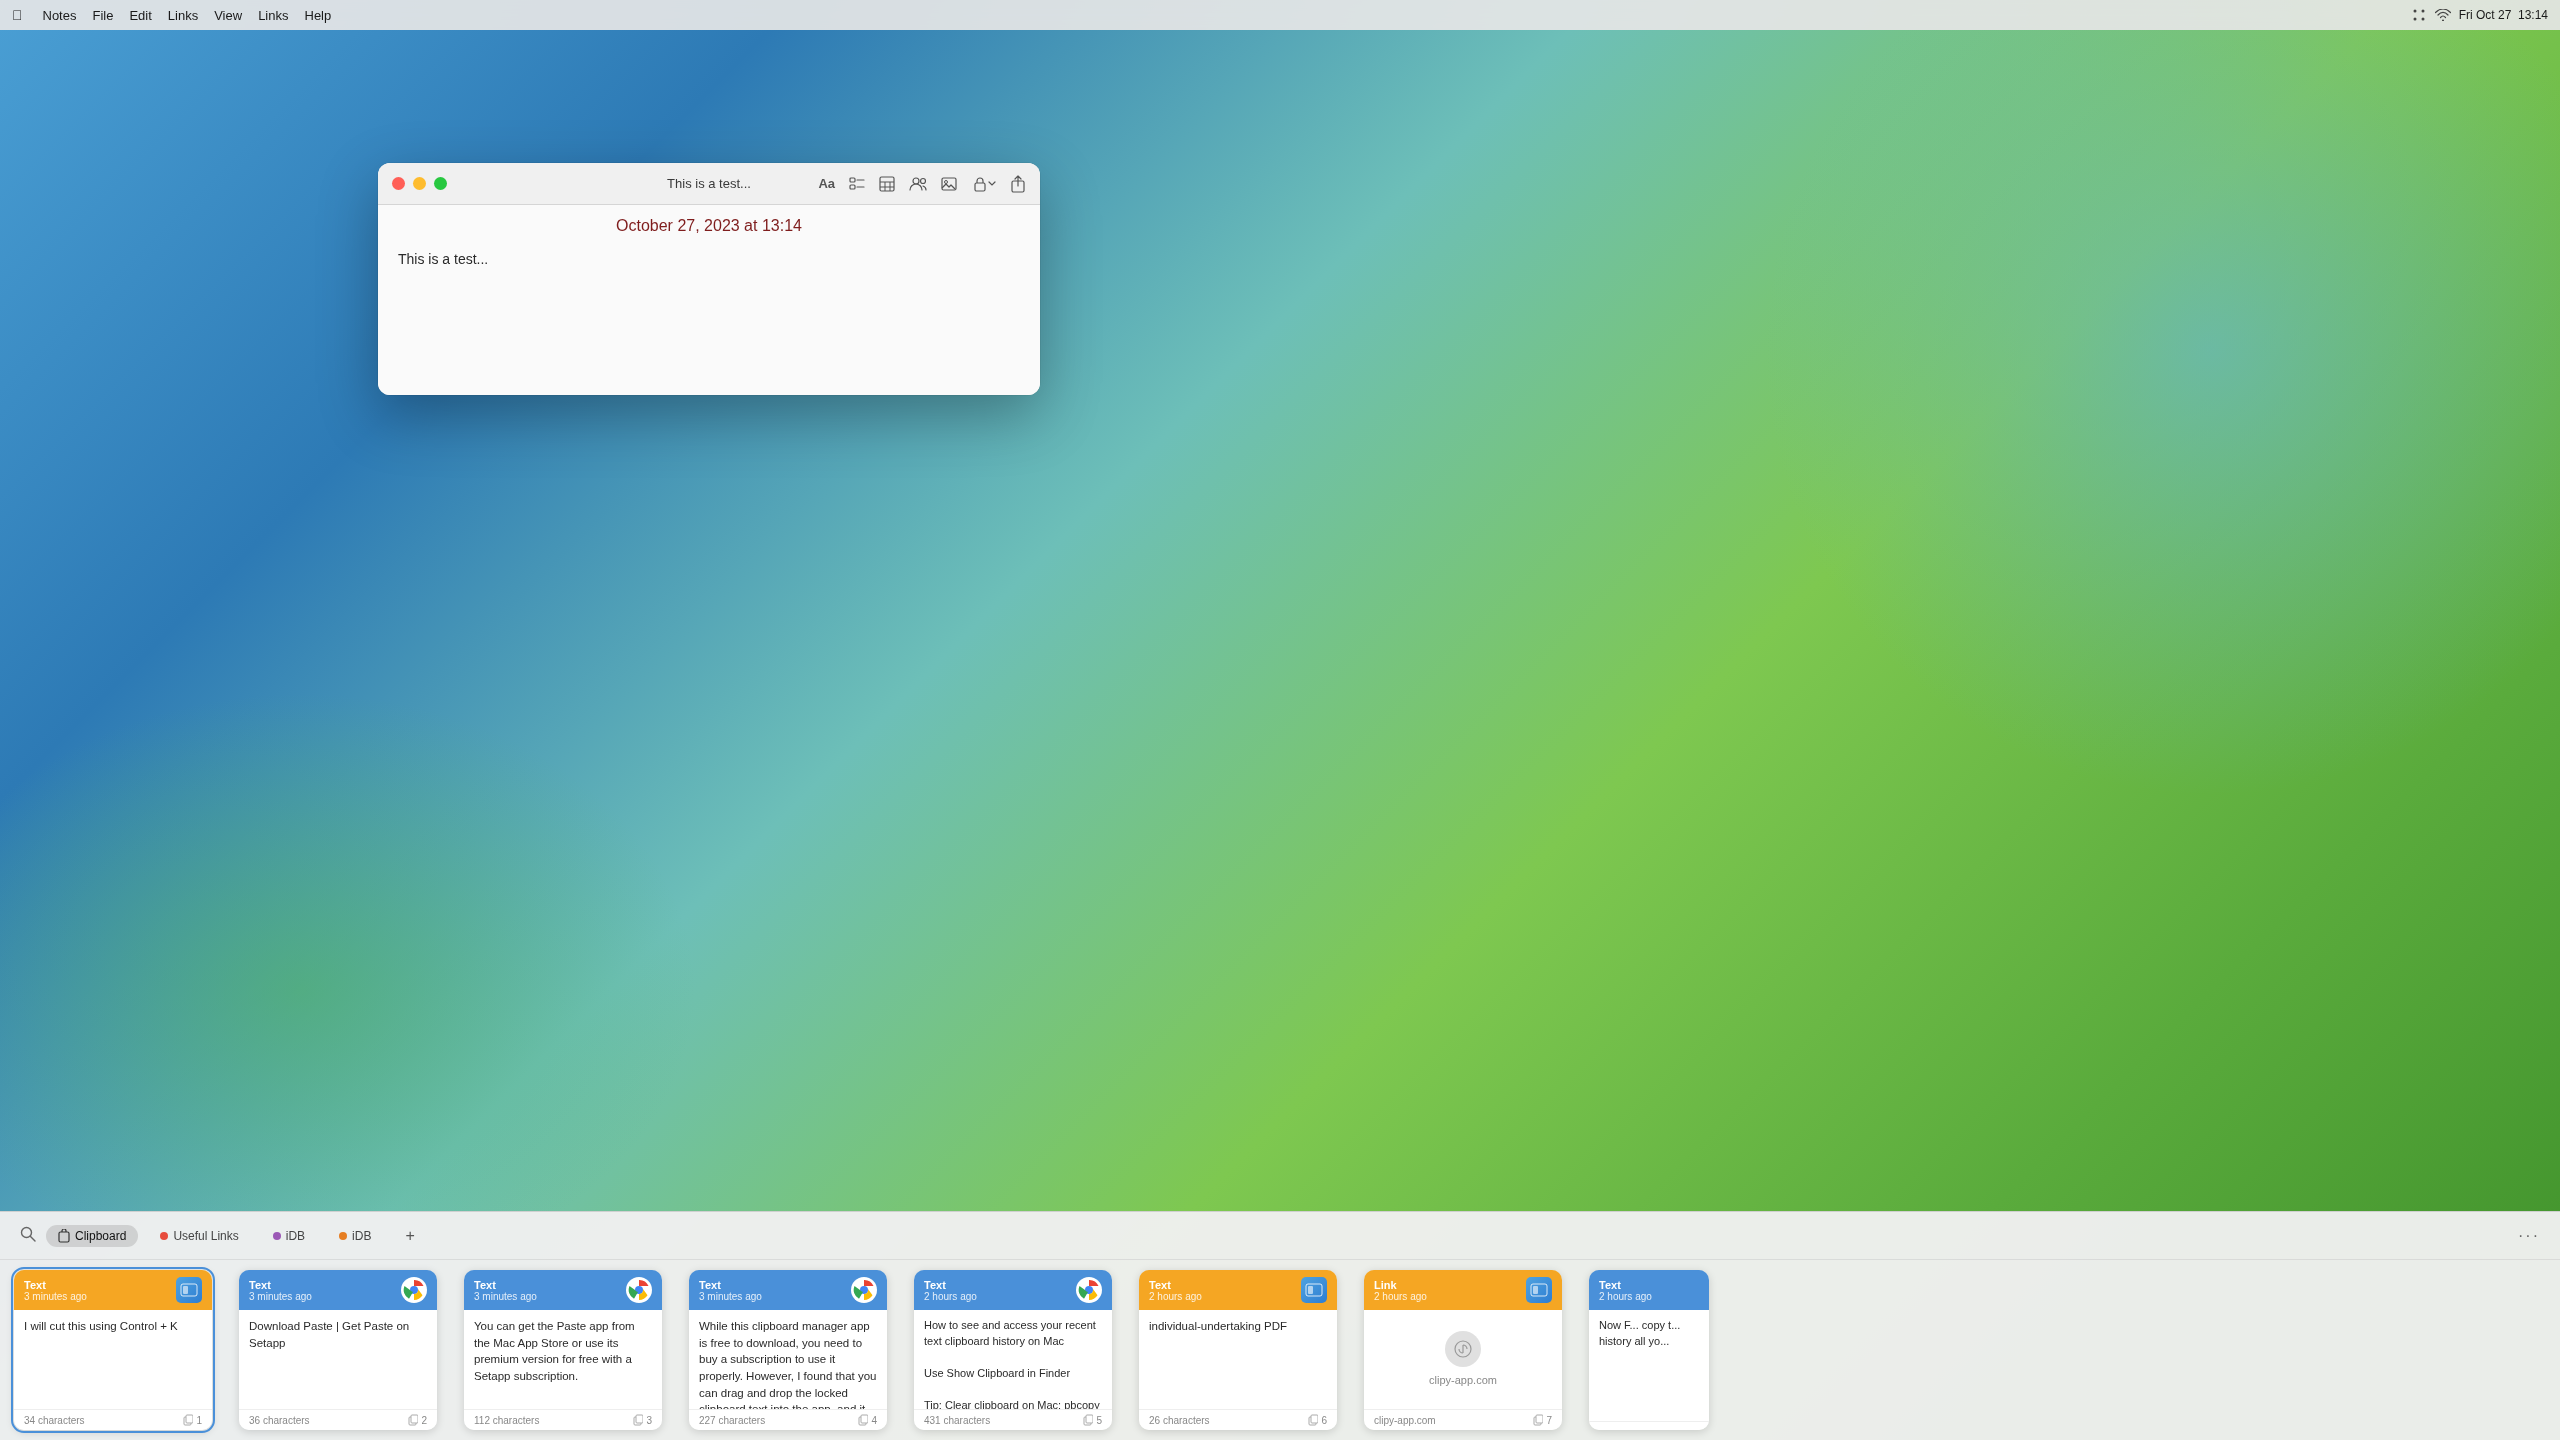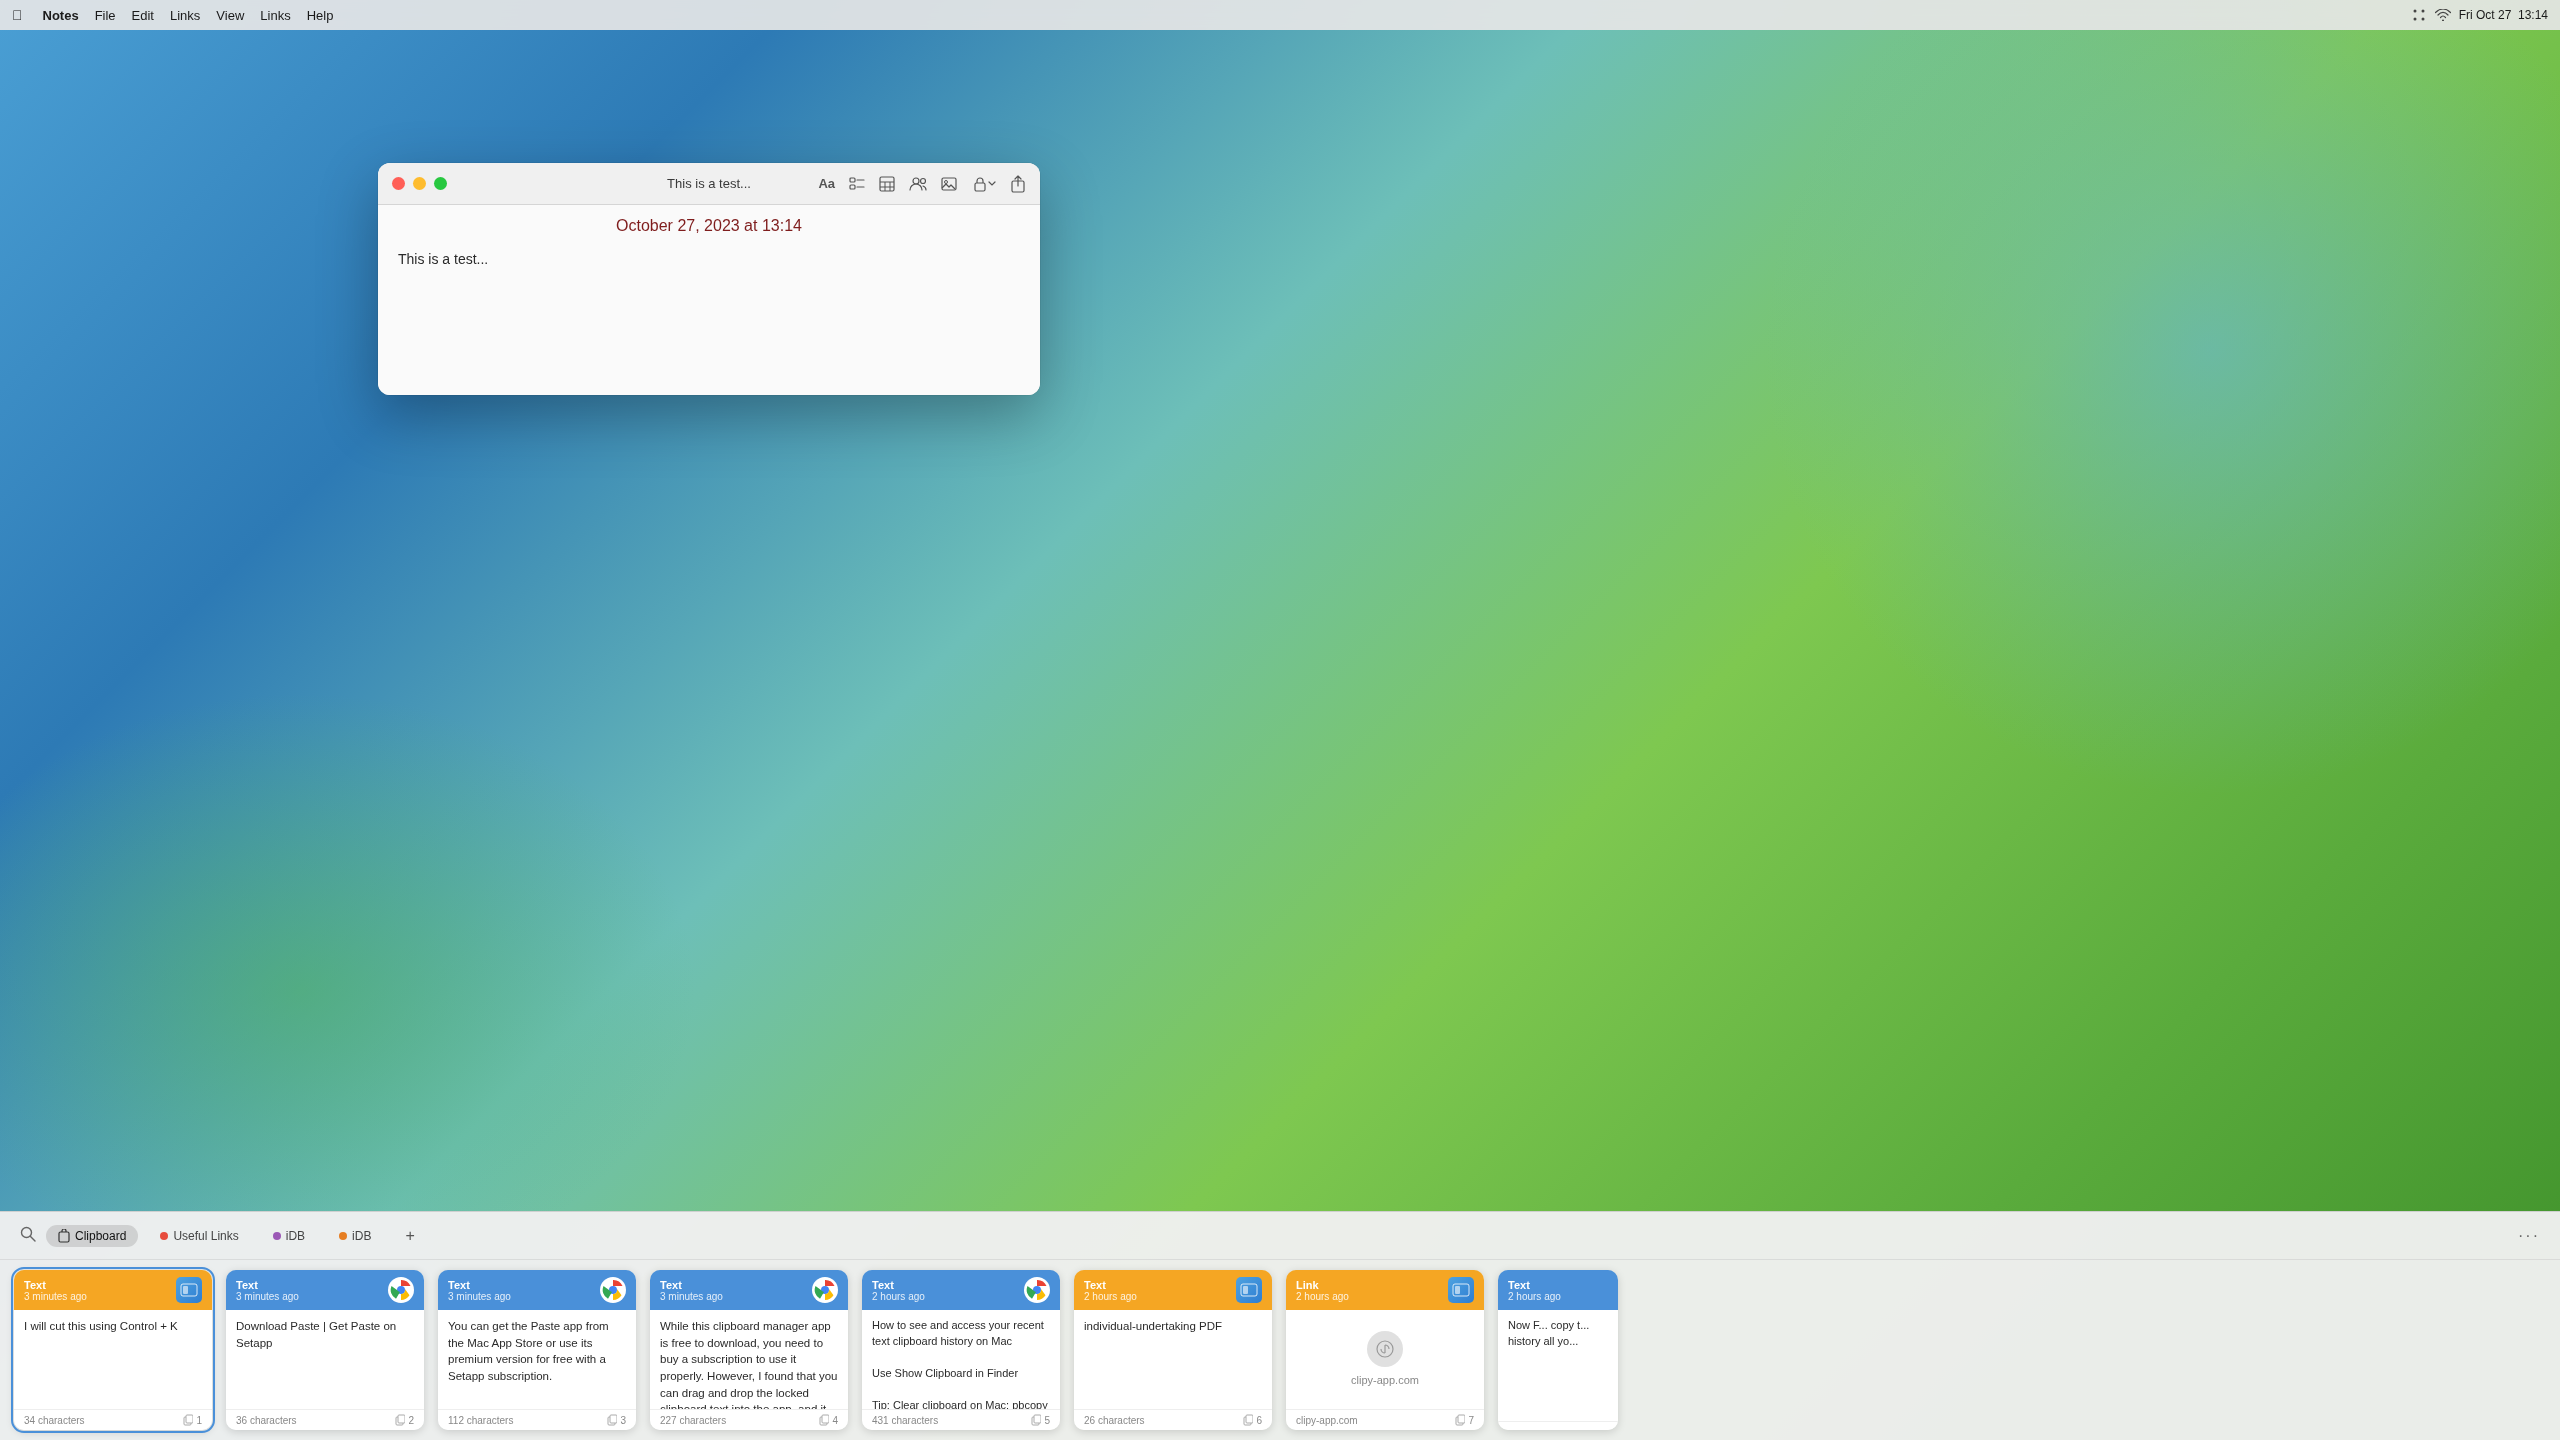--- a/index.html
+++ b/index.html
@@ -66,21 +66,21 @@
     }
 
     .apple-logo {
       font-size: 14px;
       font-weight: 600;
       color: #1a1a1a;
       margin-right: 4px;
     }
 
     .menubar-app-name {
-      font-weight: 700;
+      font-weight: 400;
       color: #1a1a1a;
       font-size: 13px;
     }
 
     .menubar-item {
       color: #1a1a1a;
       font-size: 13px;
       cursor: default;
     }
 
@@ -245,21 +245,21 @@
       margin-left: auto;
       color: #666;
       font-size: 16px;
       cursor: pointer;
       letter-spacing: 2px;
     }
 
     
     .clipboard-cards {
       display: flex;
-      gap: 4px;
+      gap: 17px;
       padding: 10px 14px;
       height: calc(100% - 48px);
       overflow-x: hidden;
     }
 
     .clip-card {
       flex: 0 0 200px;
       margin-right: 10px;
       border-radius: 10px;
       overflow: hidden;

